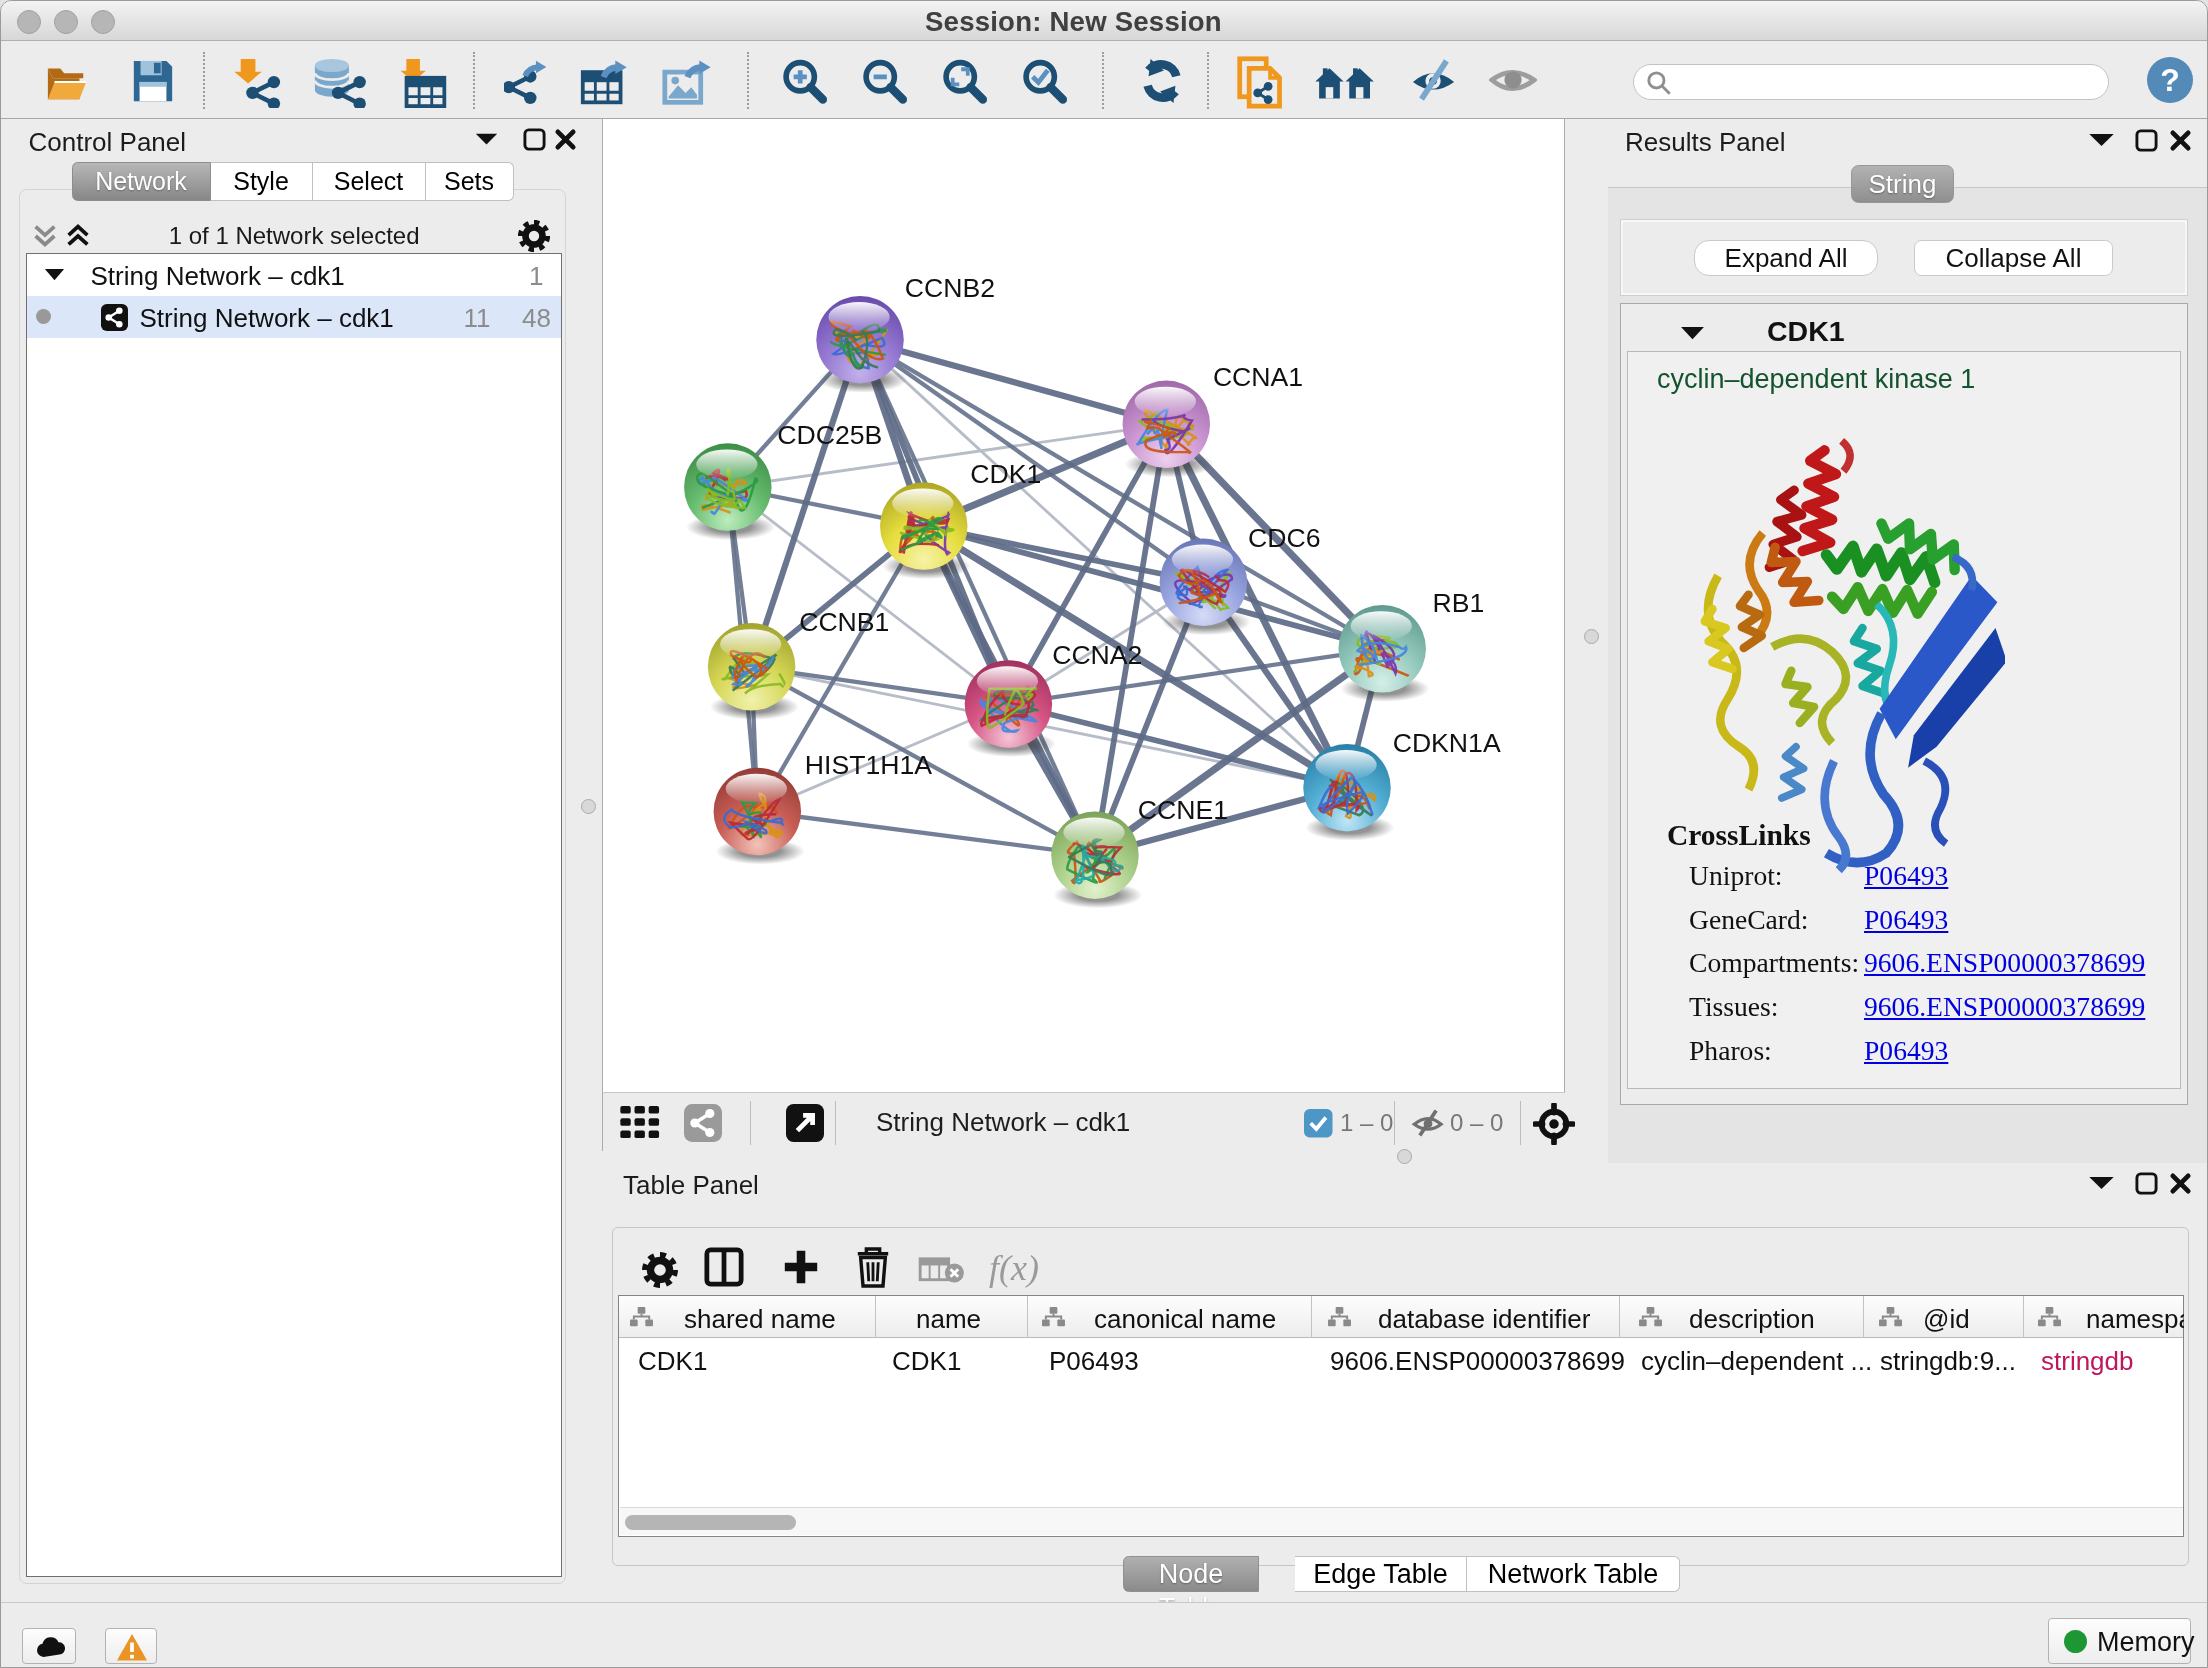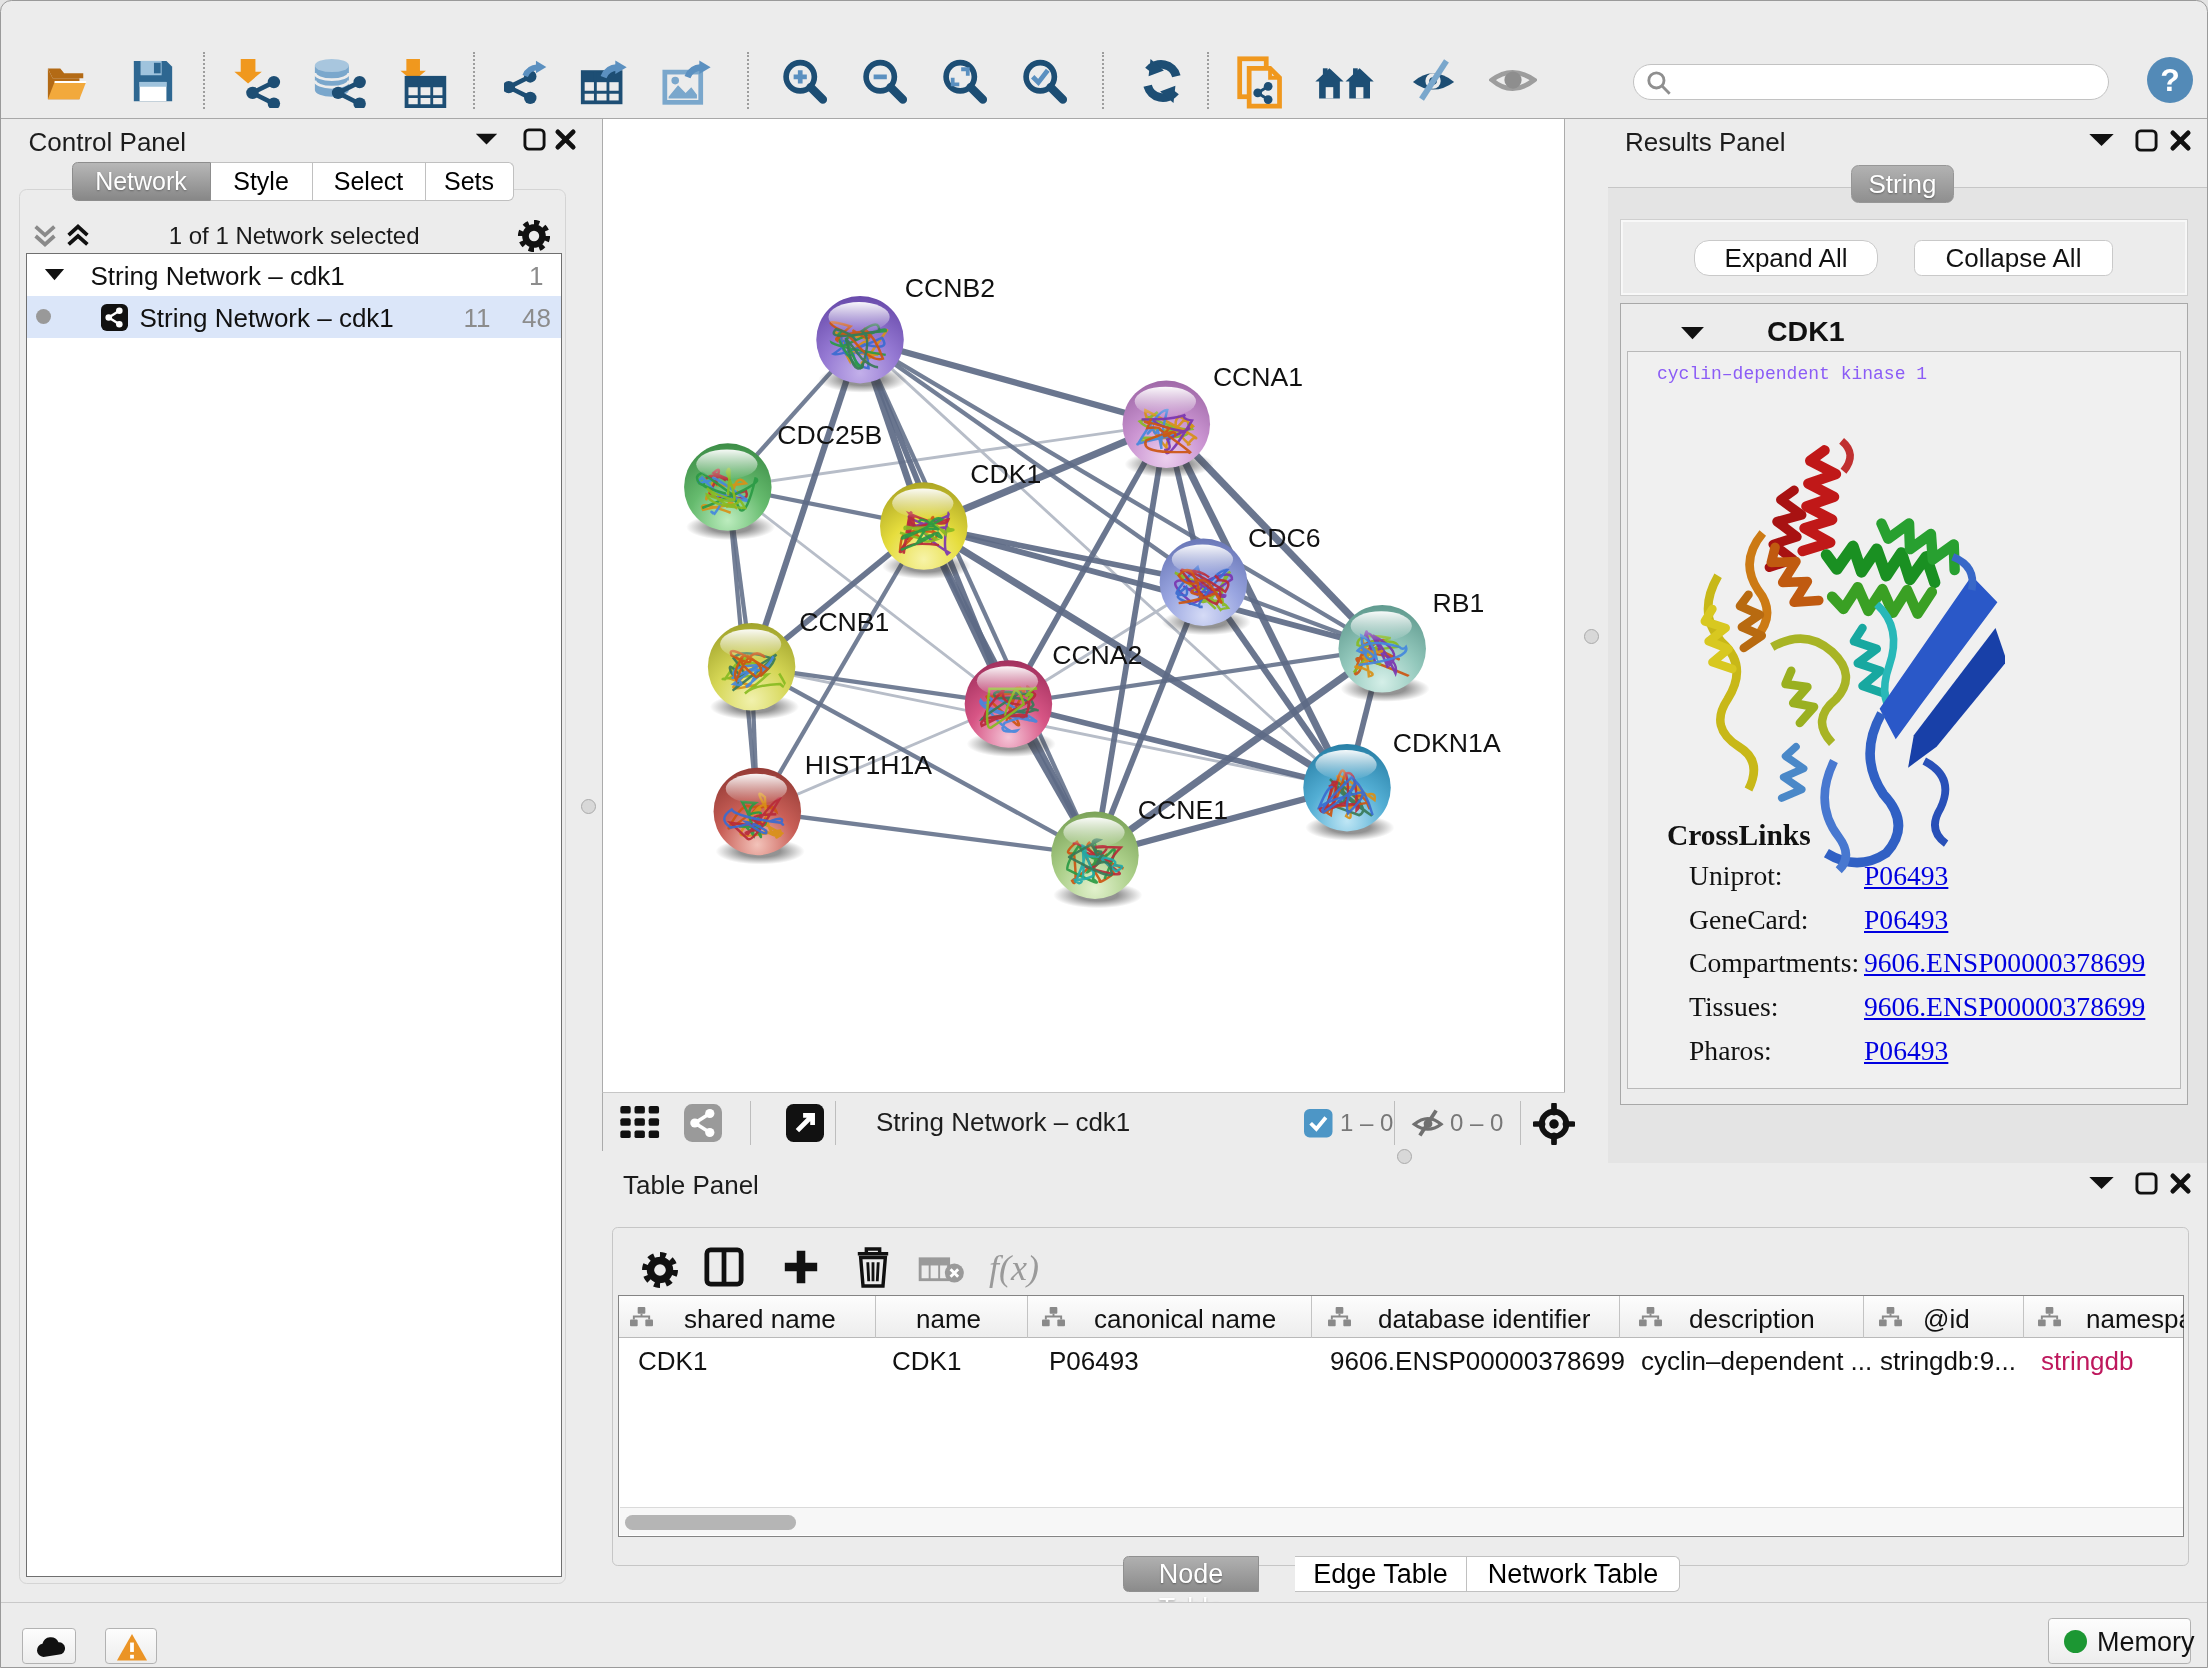--- a/index.html
+++ b/index.html
@@ -37,20 +37,26 @@
 .tpanel { position:absolute; left:577px; top:1162px; width:1631px; height:458px; background:#ececec; }
 
 .statusbar { position:absolute; left:0px; top:1601px; width:2208px; height:68px; background:#ececec; border-top:1px solid #c9c9c9; }
 .sbtn { position:absolute; top:25px; height:36px; background:linear-gradient(#fdfdfd,#ededed); border:1px solid #b2b2b2; border-radius:3.8px; }
 a.lnk { color:#0000e0; text-decoration:underline; }
 .serif { font-family:"Liberation Serif", serif; }
 </style>
 </head>
 <body>
 <div class="win">
+  <div class="titlebar">
+    <div class="tl" style="left:16px;"></div>
+    <div class="tl" style="left:53px;"></div>
+    <div class="tl" style="left:90px;"></div>
+    <div class="title">Session: New Session</div>
+  </div>
   <div class="toolbar" id="toolbar">
       <svg class="tbi" style="left:44px;top:15px;" width="44" height="48" viewBox="0 0 46 50">
         <path d="M3 12 L16 12 L20 17 L40 17 L40 22 L8 22 Z" fill="#b36a15"></path>
         <path d="M3 12 L3 44 L36 44 L36 22 L8 22 Z" fill="#b36a15"></path>
         <path d="M10 26 L43 26 L36 44 L3 44 Z" fill="#f2a93c"></path>
         <path d="M10 26 L43 26" stroke="#fff" stroke-width="2"></path>
       </svg>
 <svg class="tbi" style="left:129px;top:15px;" width="46" height="48" viewBox="0 0 48 50">
         <path d="M4 4 L38 4 L44 10 L44 46 L4 46 Z" fill="#2e6791"></path>
         <rect x="11" y="4" width="22" height="15" fill="#9fc3dd"></rect>
@@ -579,21 +585,21 @@
 <div style="position:absolute;left:243px;top:46px;width:103px;height:38px;background:linear-gradient(#b2b2b2,#8f8f8f);border:1px solid #979797;border-radius:7.6px;color:#fff;font-size:26px;text-align:center;line-height:36px;text-shadow:0 1px 1.9px rgba(0,0,0,0.35);">String</div>
 <div style="position:absolute;left:12.4px;top:100px;width:568px;height:77px;background:#ececec;border:1px solid #cfcfcf;box-shadow:inset 0 0 0 1.9px #f8f8f8;"></div>
 <div style="position:absolute;left:86px;top:121px;width:184px;height:36px;background:#fff;border:1px solid #c9c9c9;border-radius:15px;font-size:26px;text-align:center;line-height:34px;color:#111;">Expand All</div>
 <div style="position:absolute;left:306px;top:121px;width:199px;height:36px;background:#fff;border:1px solid #c9c9c9;border-radius:7.6px;font-size:26px;text-align:center;line-height:34px;color:#111;">Collapse All</div>
 <div style="position:absolute;left:12.4px;top:184px;width:568px;height:802px;background:#ececec;border:1px solid #a8a8a8;"></div>
 <svg style="position:absolute;left:72px;top:207px;" width="25" height="14.3" viewBox="0 0 26 15">
         <path d="M1 1 L25 1 L13 14 Z" fill="#111"></path>
       </svg>
 <div style="position:absolute;left:159px;top:196px;width:114px;font-size:28.5px;font-weight:bold;color:#111;">CDK1</div>
 <div style="position:absolute;left:19px;top:232px;width:554px;height:738px;background:#f0f0f0;border:1px solid #b9b9b9;"></div>
-<div style="position:absolute;left:49px;top:245px;font-size:18px;color:#8b5cf6;font-family:Liberation Mono, monospace;">cyclin–dependent kinase 1</div>
+<div style="position:absolute;left:49px;top:245px;font-size:27px;color:#14532d;">cyclin–dependent kinase 1</div>
 <svg width="323" height="447" viewBox="0 0 340 470" style="position:absolute;left:74px;top:314px;">
 <path d="M150 18 L135 29 L162 43 L133 53 L160 67 L131 77 L158 91 L129 100 L156 115 L127 124" fill="none" stroke="#c01818" stroke-width="11" stroke-linejoin="round" stroke-linecap="round"></path>
 <path d="M118 60 L104 70 L126 86 L100 93 L121 109 L96 117 L117 133 L92 141" fill="none" stroke="#a81212" stroke-width="10" stroke-linejoin="round" stroke-linecap="round"></path>
 <path d="M168 8 Q185 22 170 40" fill="none" stroke="#c03030" stroke-width="8"></path>
 <path d="M98 120 L94 136 L120 135 L106 157 L132 156 L118 178 L144 176" fill="none" stroke="#c05a10" stroke-width="10" stroke-linejoin="round" stroke-linecap="round"></path>
 <path d="M85 105 Q60 135 80 165 Q100 190 78 215" fill="none" stroke="#cc7a14" stroke-width="9"></path>
 <path d="M70 170 L61 182 L82 191 L63 204 L84 213 L65 226" fill="none" stroke="#b86a10" stroke-width="9" stroke-linejoin="round" stroke-linecap="round"></path>
 <path d="M152 128 L163 143 L180 119 L189 146 L205 122 L215 150 L231 126 L240 154 L257 130 L266 157" fill="none" stroke="#1a9022" stroke-width="12" stroke-linejoin="round" stroke-linecap="round"></path>
 <path d="M158 172 L170 185 L185 162 L196 187 L211 164 L222 189 L237 165 L248 190 L263 167" fill="none" stroke="#3aa024" stroke-width="11" stroke-linejoin="round" stroke-linecap="round"></path>
 <path d="M210 95 L217 111 L239 95 L240 122 L262 106 L264 133 L286 117 L287 144" fill="none" stroke="#28a030" stroke-width="11" stroke-linejoin="round" stroke-linecap="round"></path>

